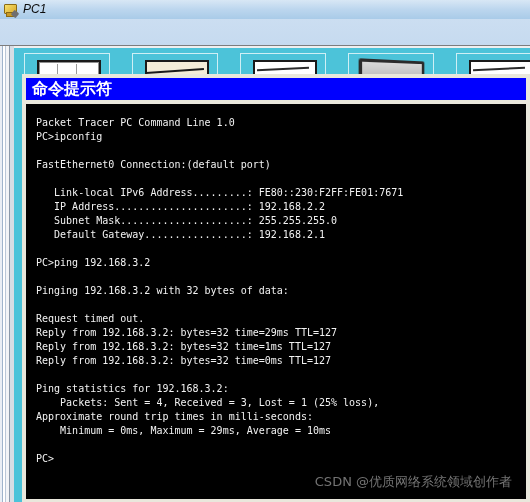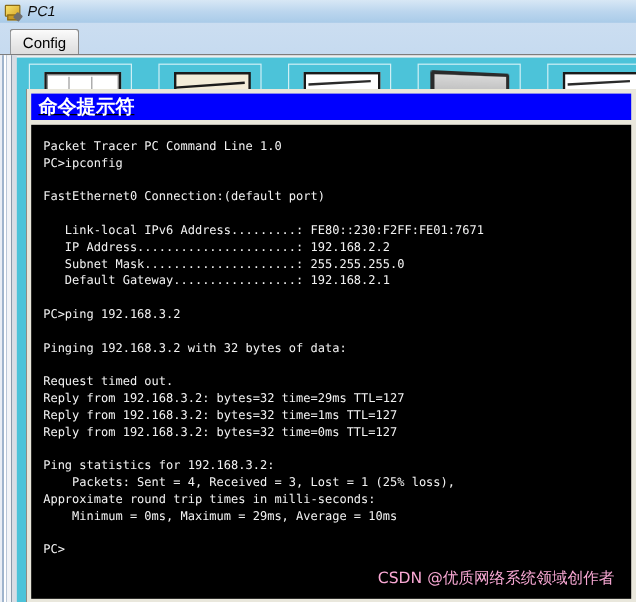--- a/index.html
+++ b/index.html
@@ -217,21 +217,20 @@
 
   
   #cmd-window {
     position: absolute;
     left: 8px; top: 26px;
     width: 508px;
     height: 429px;
     background: #e9e7dc;
     padding: 4px;
     box-sizing: border-box;
-    text-decoration: underline;
   }
   #cmd-titlebar {
     height: 22px;
     background: #0000ff;
     color: #ffffff;
     font-size: 16px;
     font-weight: bold;
     line-height: 22px;
     padding-left: 6px;
     box-sizing: border-box;
@@ -259,21 +258,21 @@
     color: #f2f2f2;
     white-space: pre;
     letter-spacing: 0px;
   }
 
   
   #watermark {
     position: absolute;
     right: 14px;
     bottom: 8px;
-    color: #f9a8d4;
+    color: #737373;
     font-size: 13px;
     font-family: "DejaVu Sans", "Liberation Sans", sans-serif;
     white-space: nowrap;
     pointer-events: none;
   }
 </style>
 </head>
 <body>
 
 <div id="app-window">
@@ -281,21 +280,20 @@
   <div id="titlebar">
     <div id="pc-icon">
       <div class="scr"></div>
       <div class="base"></div>
       <div class="plug"></div>
     </div>
     <span id="window-title">PC1</span>
   </div>
 
   <div id="tabstrip">
-    <div class="tab">Config</div>
   </div>
 
   <div id="device-panel">
     <div id="panel-edge"></div>
 
     <div id="pc-desktop">
 
       <div id="desktop-icons">
         <div class="desk-icon">
           <div class="glyph ipcfg"></div>

